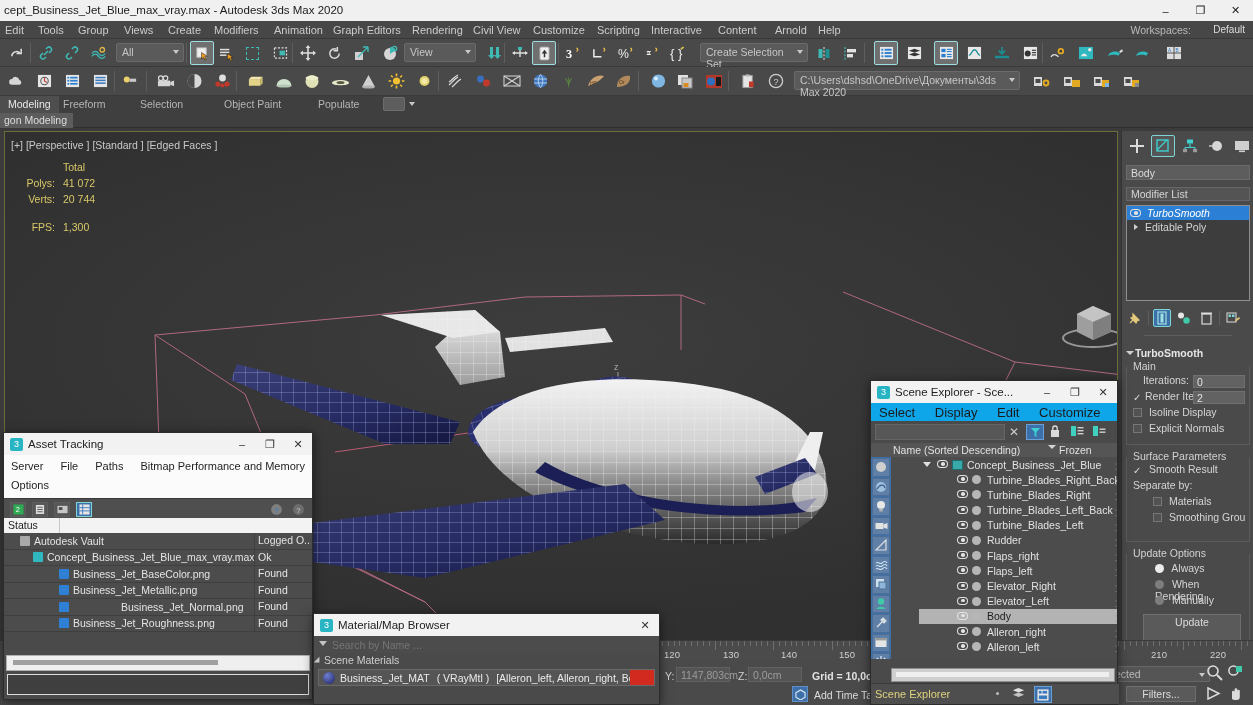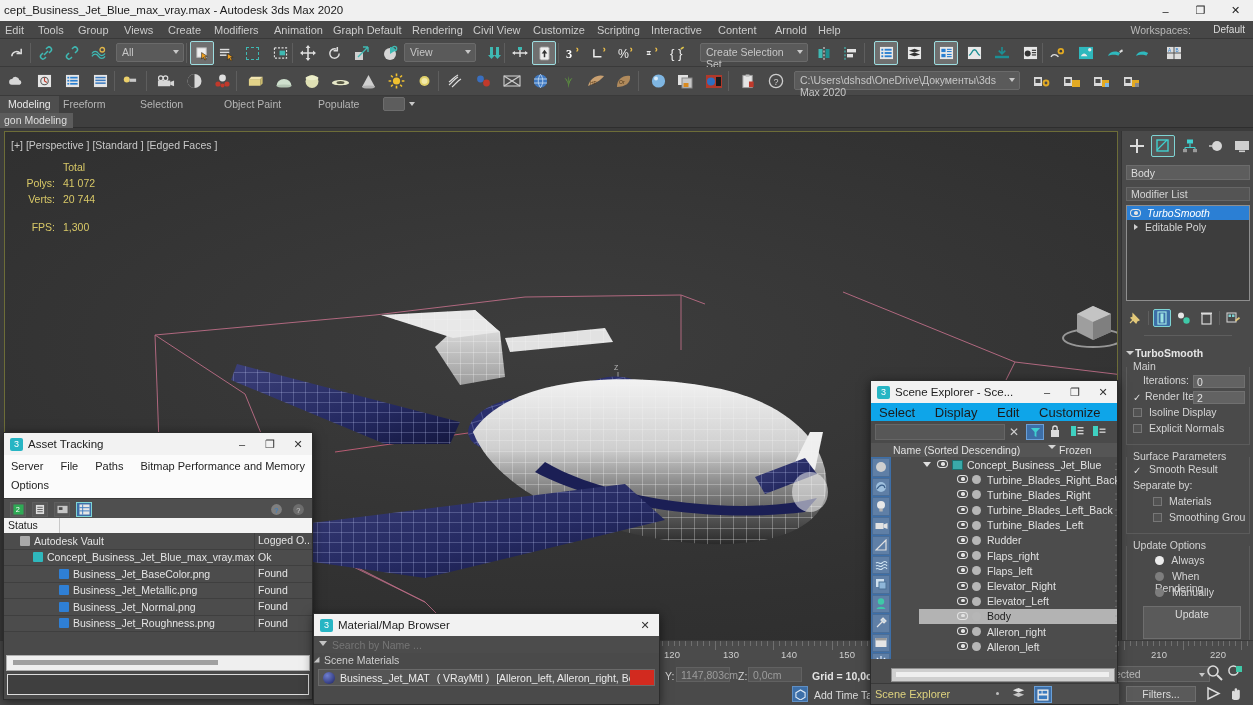--- a/index.html
+++ b/index.html
@@ -170,21 +170,21 @@
   </div>
 
   <div class="menubar">
     <div class="menuitem" style="left:5px">Edit</div>
     <div class="menuitem" style="left:38px">Tools</div>
     <div class="menuitem" style="left:78px">Group</div>
     <div class="menuitem" style="left:124px">Views</div>
     <div class="menuitem" style="left:168px">Create</div>
     <div class="menuitem" style="left:214px">Modifiers</div>
     <div class="menuitem" style="left:274px">Animation</div>
-    <div class="menuitem" style="left:333px">Graph Default</div>
+    <div class="menuitem" style="left:333px">Graph Editors</div>
     <div class="menuitem" style="left:412px">Rendering</div>
     <div class="menuitem" style="left:473px">Civil View</div>
     <div class="menuitem" style="left:533px">Customize</div>
     <div class="menuitem" style="left:597px">Scripting</div>
     <div class="menuitem" style="left:651px">Interactive</div>
     <div class="menuitem" style="left:718px">Content</div>
     <div class="menuitem" style="left:775px">Arnold</div>
     <div class="menuitem" style="left:818px">Help</div>
     <div class="ws-label">Workspaces:</div>
     <div class="ws-val">Default</div>
@@ -892,21 +892,21 @@
         <div class="pr" style="padding-left:2px">
           <span class="ck"></span>
           <span>Isoline Display</span>
         </div>
         <div class="pr" style="padding-left:2px">
           <span class="ck"></span>
           <span>Explicit Normals</span>
         </div>
       </div>
 
-      <div class="grpBox" style="margin-top:12px;padding:4px 4px 6px 4px;">
+      <div class="grpBox" style="margin-top:12px;padding:4px 4px 14px 4px;">
         <span class="grpLeg">Surface Parameters</span>
         <div class="pr" style="padding-left:2px;margin-top:2px">
           <span class="ck on">✓</span>
           <span>Smooth Result</span>
         </div>
         <div class="pr" style="padding-left:2px">
           <span>Separate by:</span>
         </div>
         <div class="pr" style="padding-left:22px">
           <span class="ck"></span>
@@ -1183,21 +1183,21 @@
           <div class="c2">Found</div>
         </div>
         <div class="atRow">
           <div class="c1" style="padding-left: 55px;">
             <span class="fic" style="background: rgb(47, 127, 212);"></span>
             <span>Business_Jet_Metallic.png</span>
           </div>
           <div class="c2">Found</div>
         </div>
         <div class="atRow">
-          <div class="c1" style="padding-left: 55px;">
+          <div class="c1" style="padding-left: 55px; gap: 48px;">
             <span class="fic" style="background: rgb(47, 127, 212);"></span>
             <span>Business_Jet_Normal.png</span>
           </div>
           <div class="c2">Found</div>
         </div>
         <div class="atRow">
           <div class="c1" style="padding-left: 55px;">
             <span class="fic" style="background: rgb(47, 127, 212);"></span>
             <span>Business_Jet_Roughness.png</span>
           </div>

